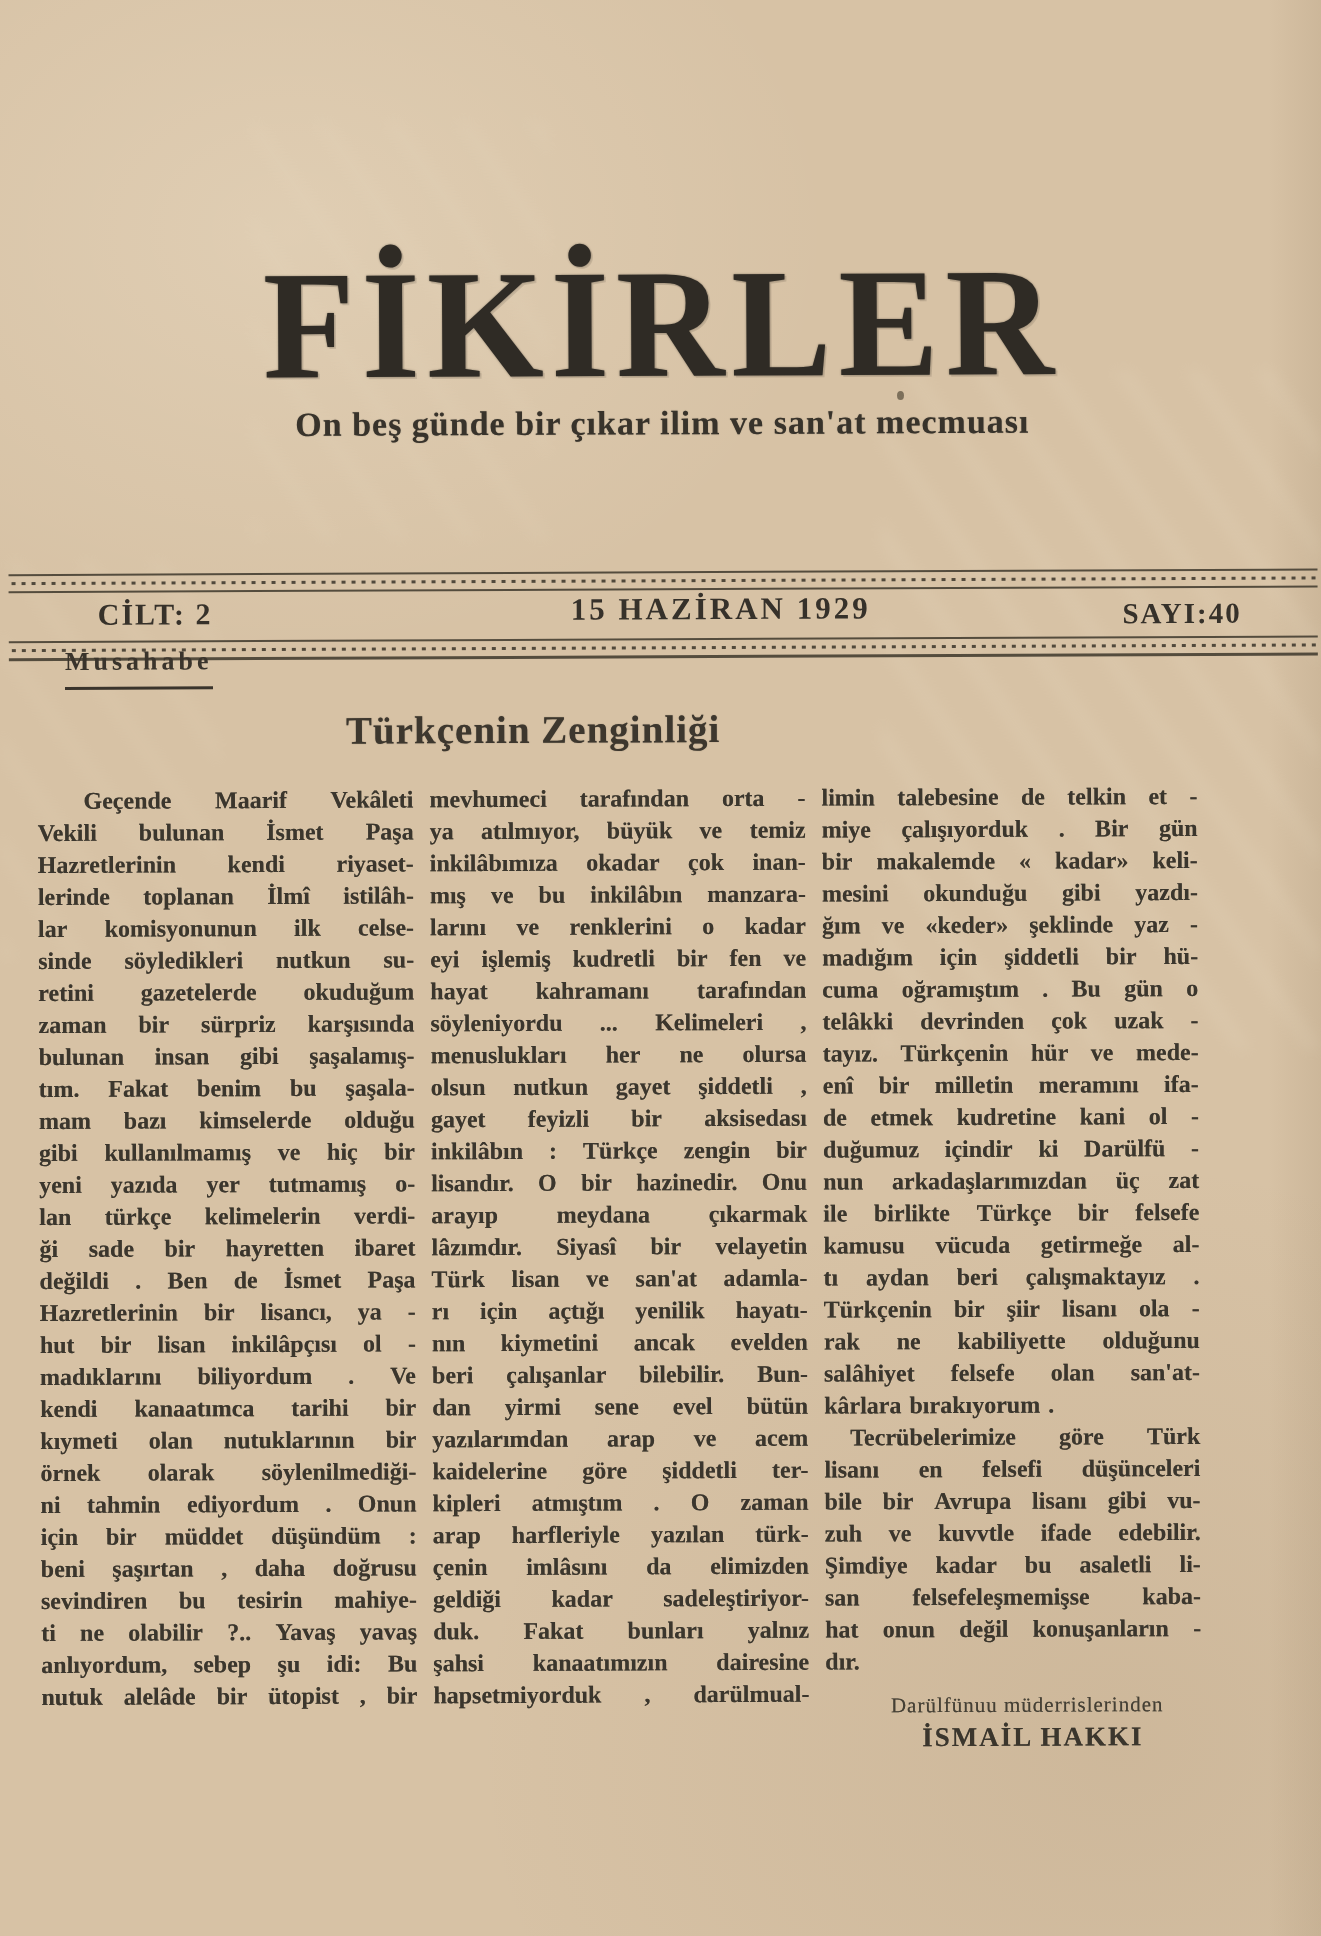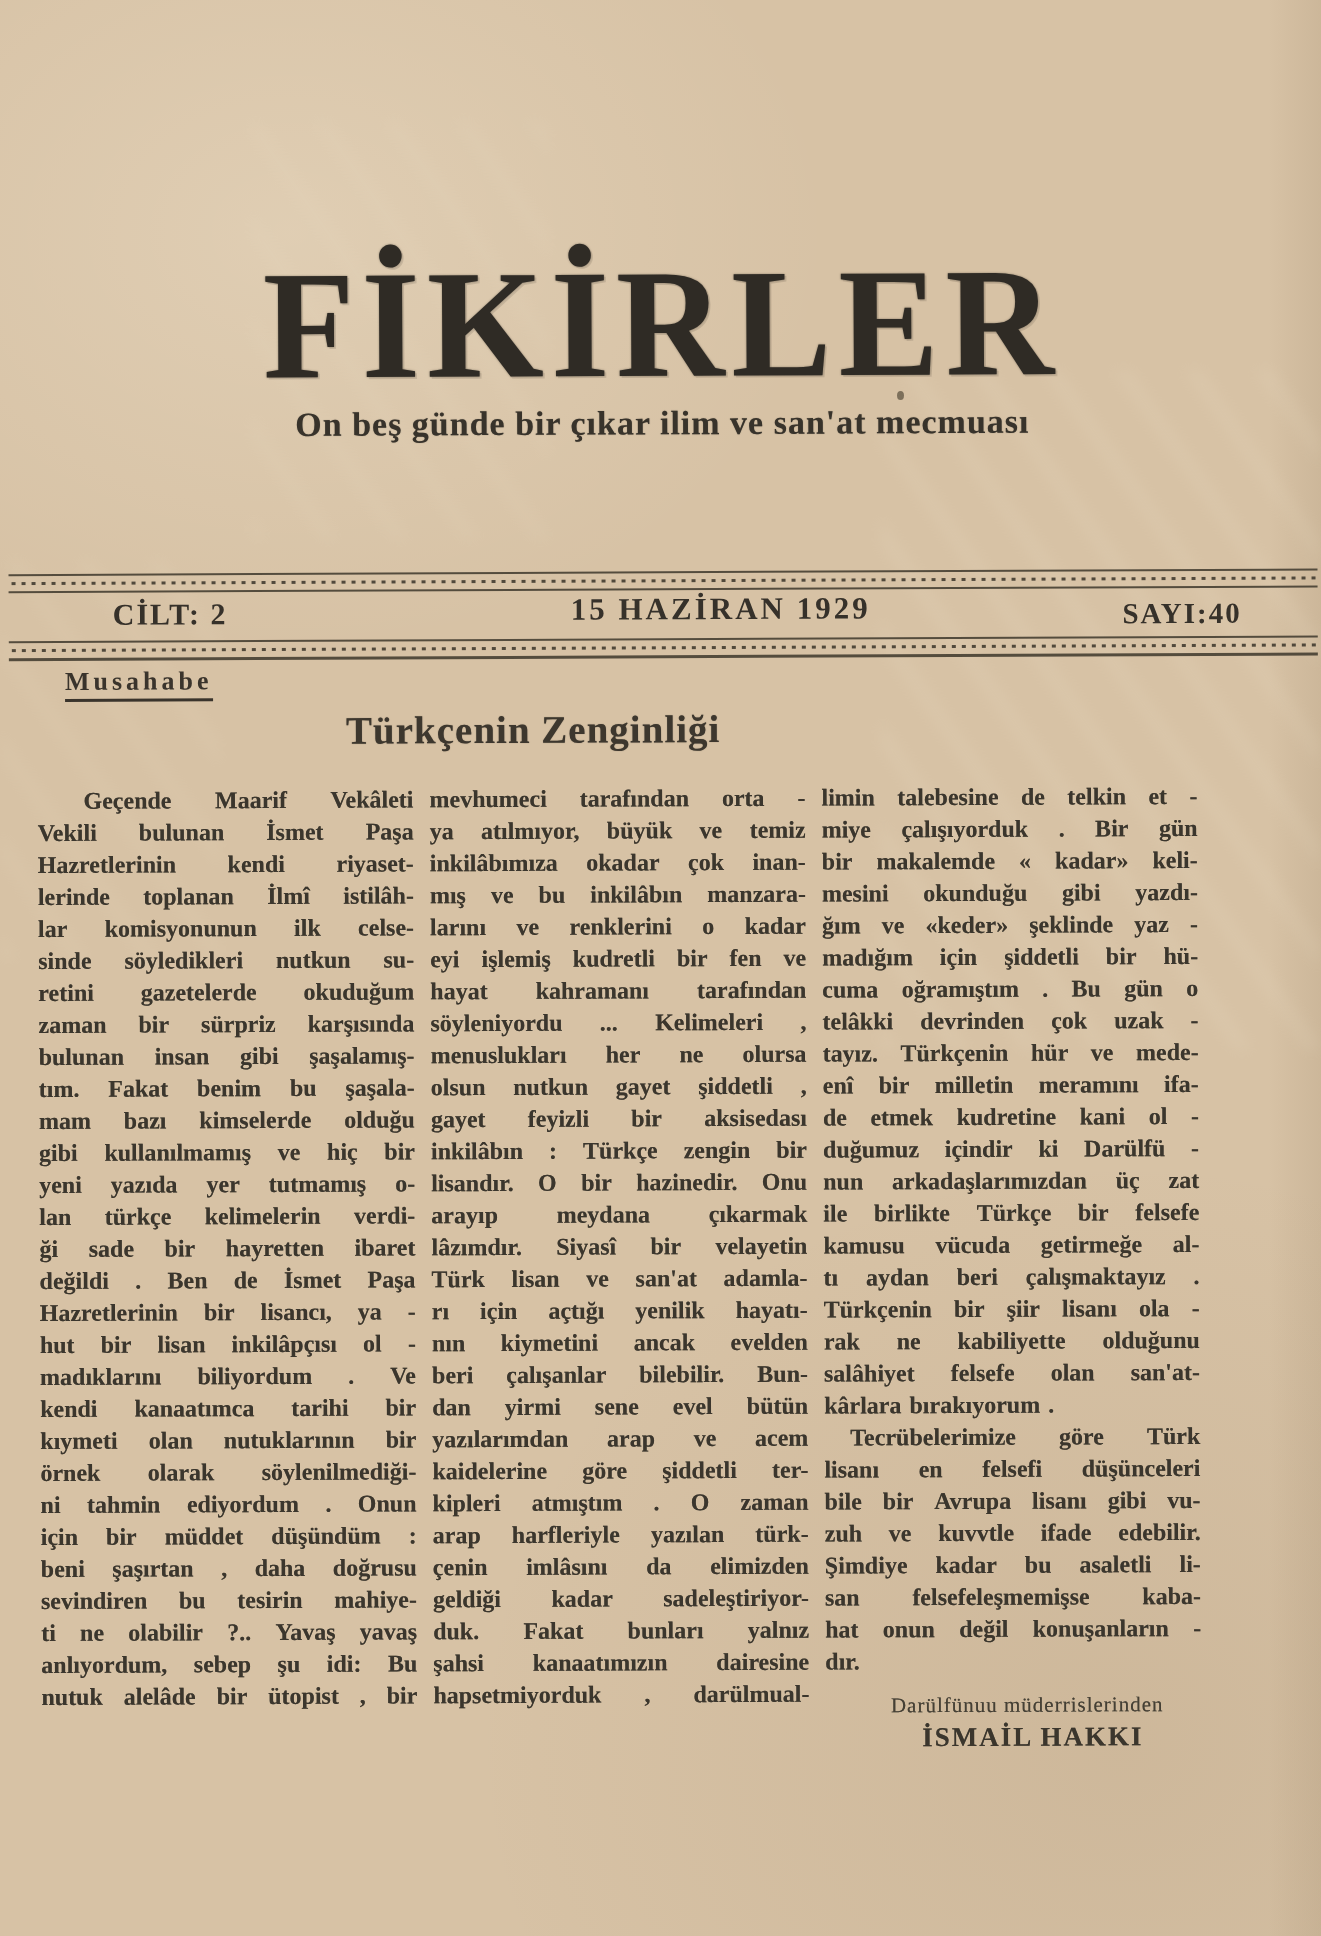--- a/index.html
+++ b/index.html
@@ -46,28 +46,28 @@
     position:absolute;left:6px;right:6px;height:15px;
     border-top:2px solid #494235;border-bottom:2px solid #494235;
     background-image:radial-gradient(ellipse 3.6px 3.2px at 5px 50%, #463f33 58%, rgba(70,63,51,0) 64%);
     background-size:10px 11px;background-repeat:repeat-x;background-position:0 50%;
     opacity:0.92;
   }
   .chain-top{top:571px;}
   .chain-bottom{top:638px;border-bottom-width:3px;}
 
   .issue-row{position:absolute;top:586px;left:0;right:0;height:52px;font-weight:bold;color:#36312a;}
-  .issue-row .volume{position:absolute;left:110px;top:9px;font-size:30px;letter-spacing:2px;}
+  .issue-row .volume{position:absolute;left:95px;top:9px;font-size:30px;letter-spacing:2px;}
   .issue-row .date{position:absolute;left:718px;top:5px;transform:translateX(-50%);font-size:31px;letter-spacing:3px;}
   .issue-row .issue{position:absolute;right:82px;top:13px;font-size:29px;letter-spacing:2px;}
 
   .section-label{
-    position:absolute;top:664px;left:62px;
+    position:absolute;top:644px;left:62px;
     font-size:26px;font-weight:bold;letter-spacing:4px;color:#3a342c;
-    border-bottom:3px solid #3a342c;padding-bottom:2px;
+    border-bottom:3px solid #3a342c;padding-bottom:10px;
   }
   .article-title{
     position:absolute;top:706px;left:30px;width:1000px;
     text-align:center;font-size:39px;font-weight:bold;letter-spacing:1px;
     color:#3d372e;text-shadow:0 0 1px rgba(61,55,46,0.5);
     margin:0;
   }
 
   .columns{
     position:absolute;top:782px;left:34px;width:1174px;

